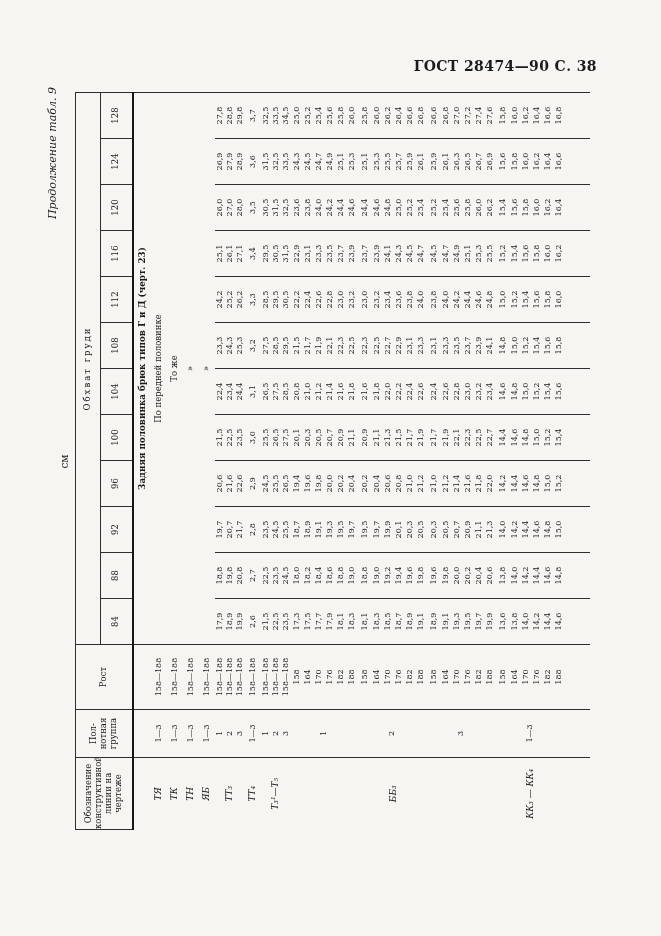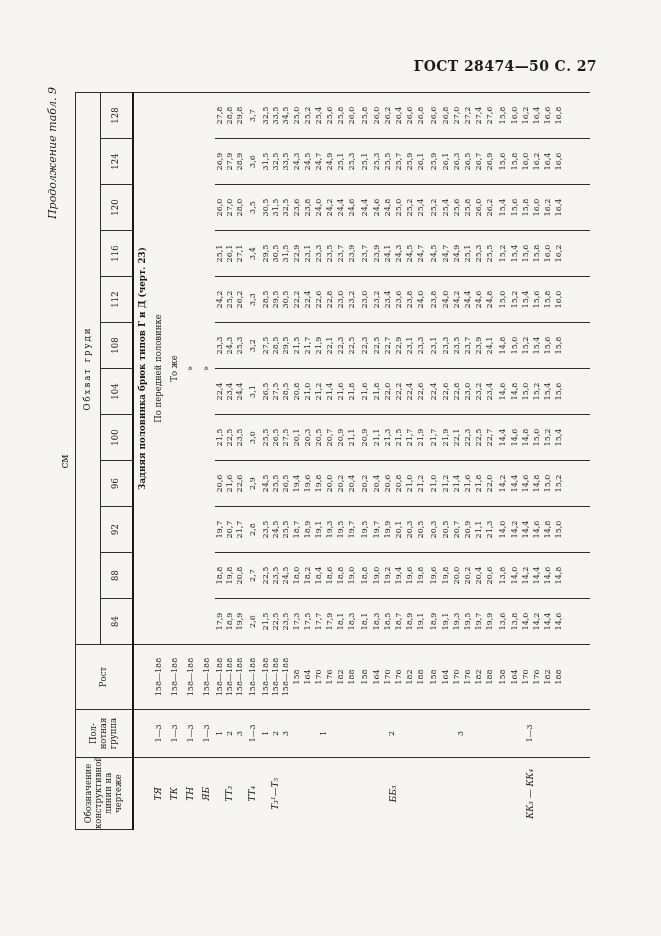--- a/index.html
+++ b/index.html
@@ -34,21 +34,21 @@
   thead th.chest{border-bottom:1px solid #2e2e2e;letter-spacing:2px;}
   thead tr.r2 th{border-bottom:2px solid #161616;}
   td.des{font-style:italic;font-size:9px;}
   td.ttl{font-weight:bold;font-size:8.8px;}
   td.spn{font-size:8.5px;}
   td.grp,td.rost,td.val{font-size:8px;}
 </style>
 </head>
 <body>
 
-<div id="gost-header">ГОСТ 28474—50 С. 27</div>
+<div id="gost-header">ГОСТ 28474—90 С. 38</div>
 
 <div id="continuation" class="rot">Продолжение табл. 9</div>
 
 <div id="cm-label" class="rot">см</div>
 
 <div id="table-wrap" class="rot">
   <table>
     <colgroup>
       <col style="width:72px">
         <col style="width:48px">

